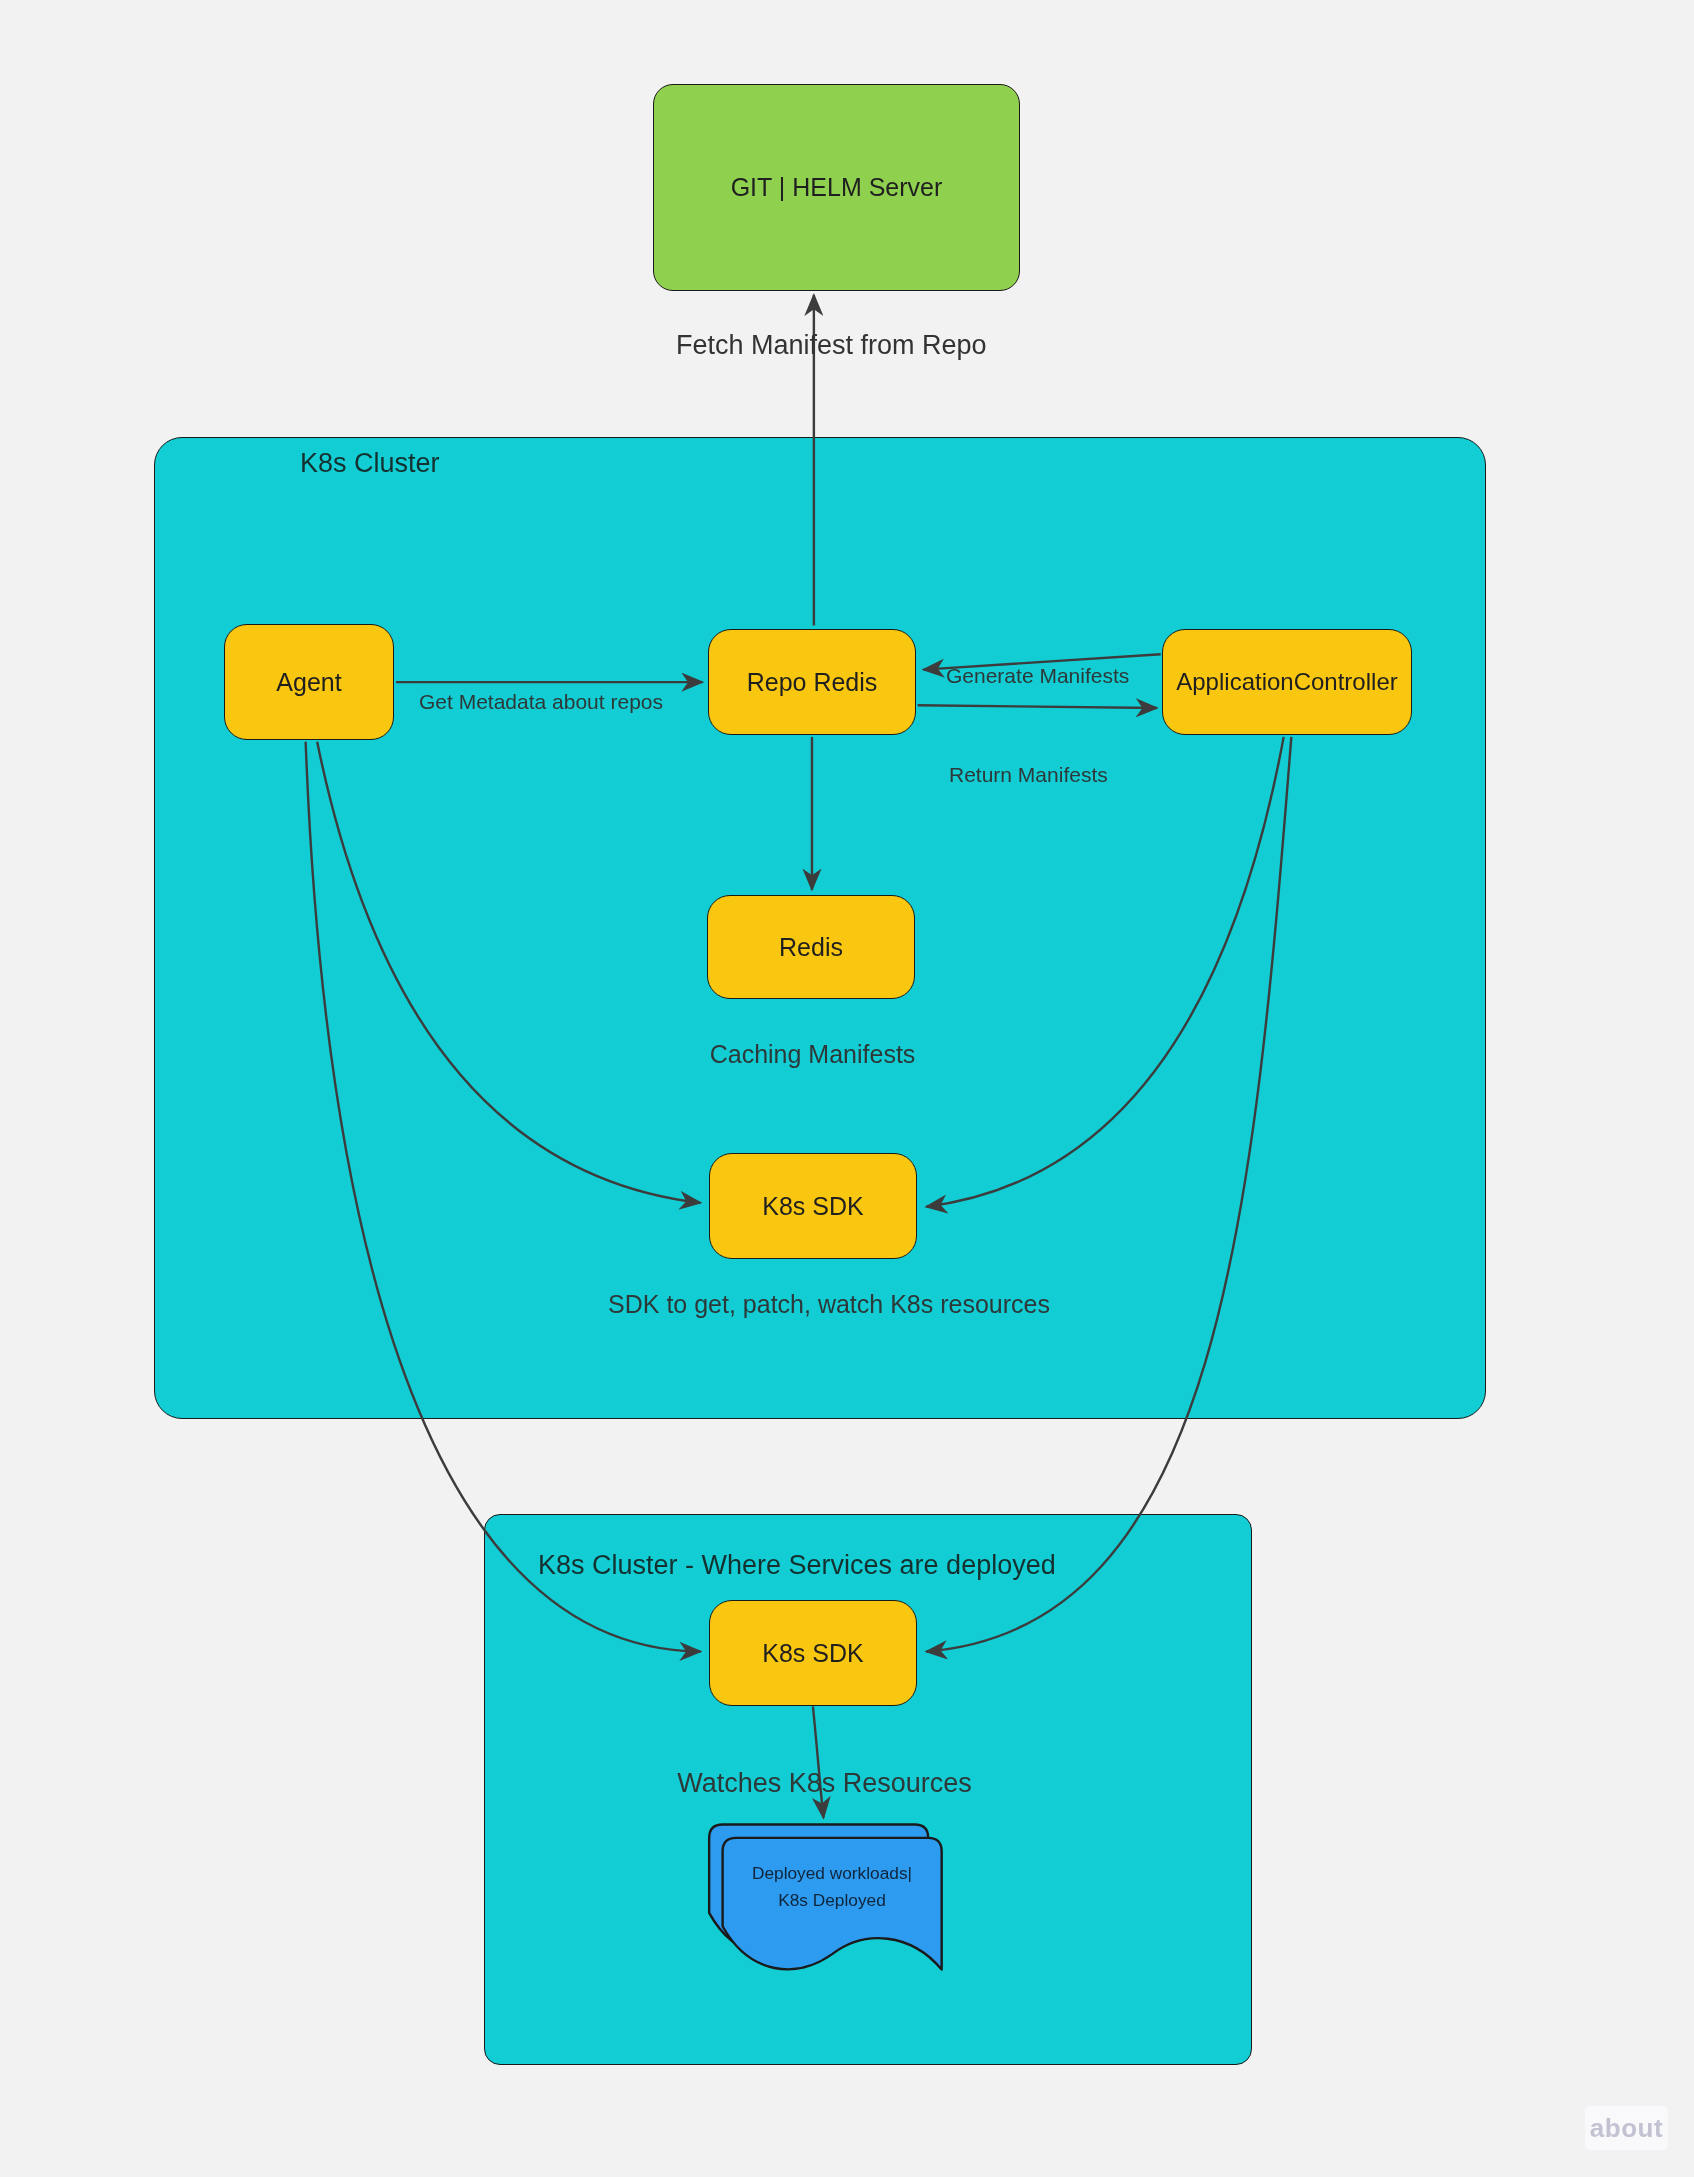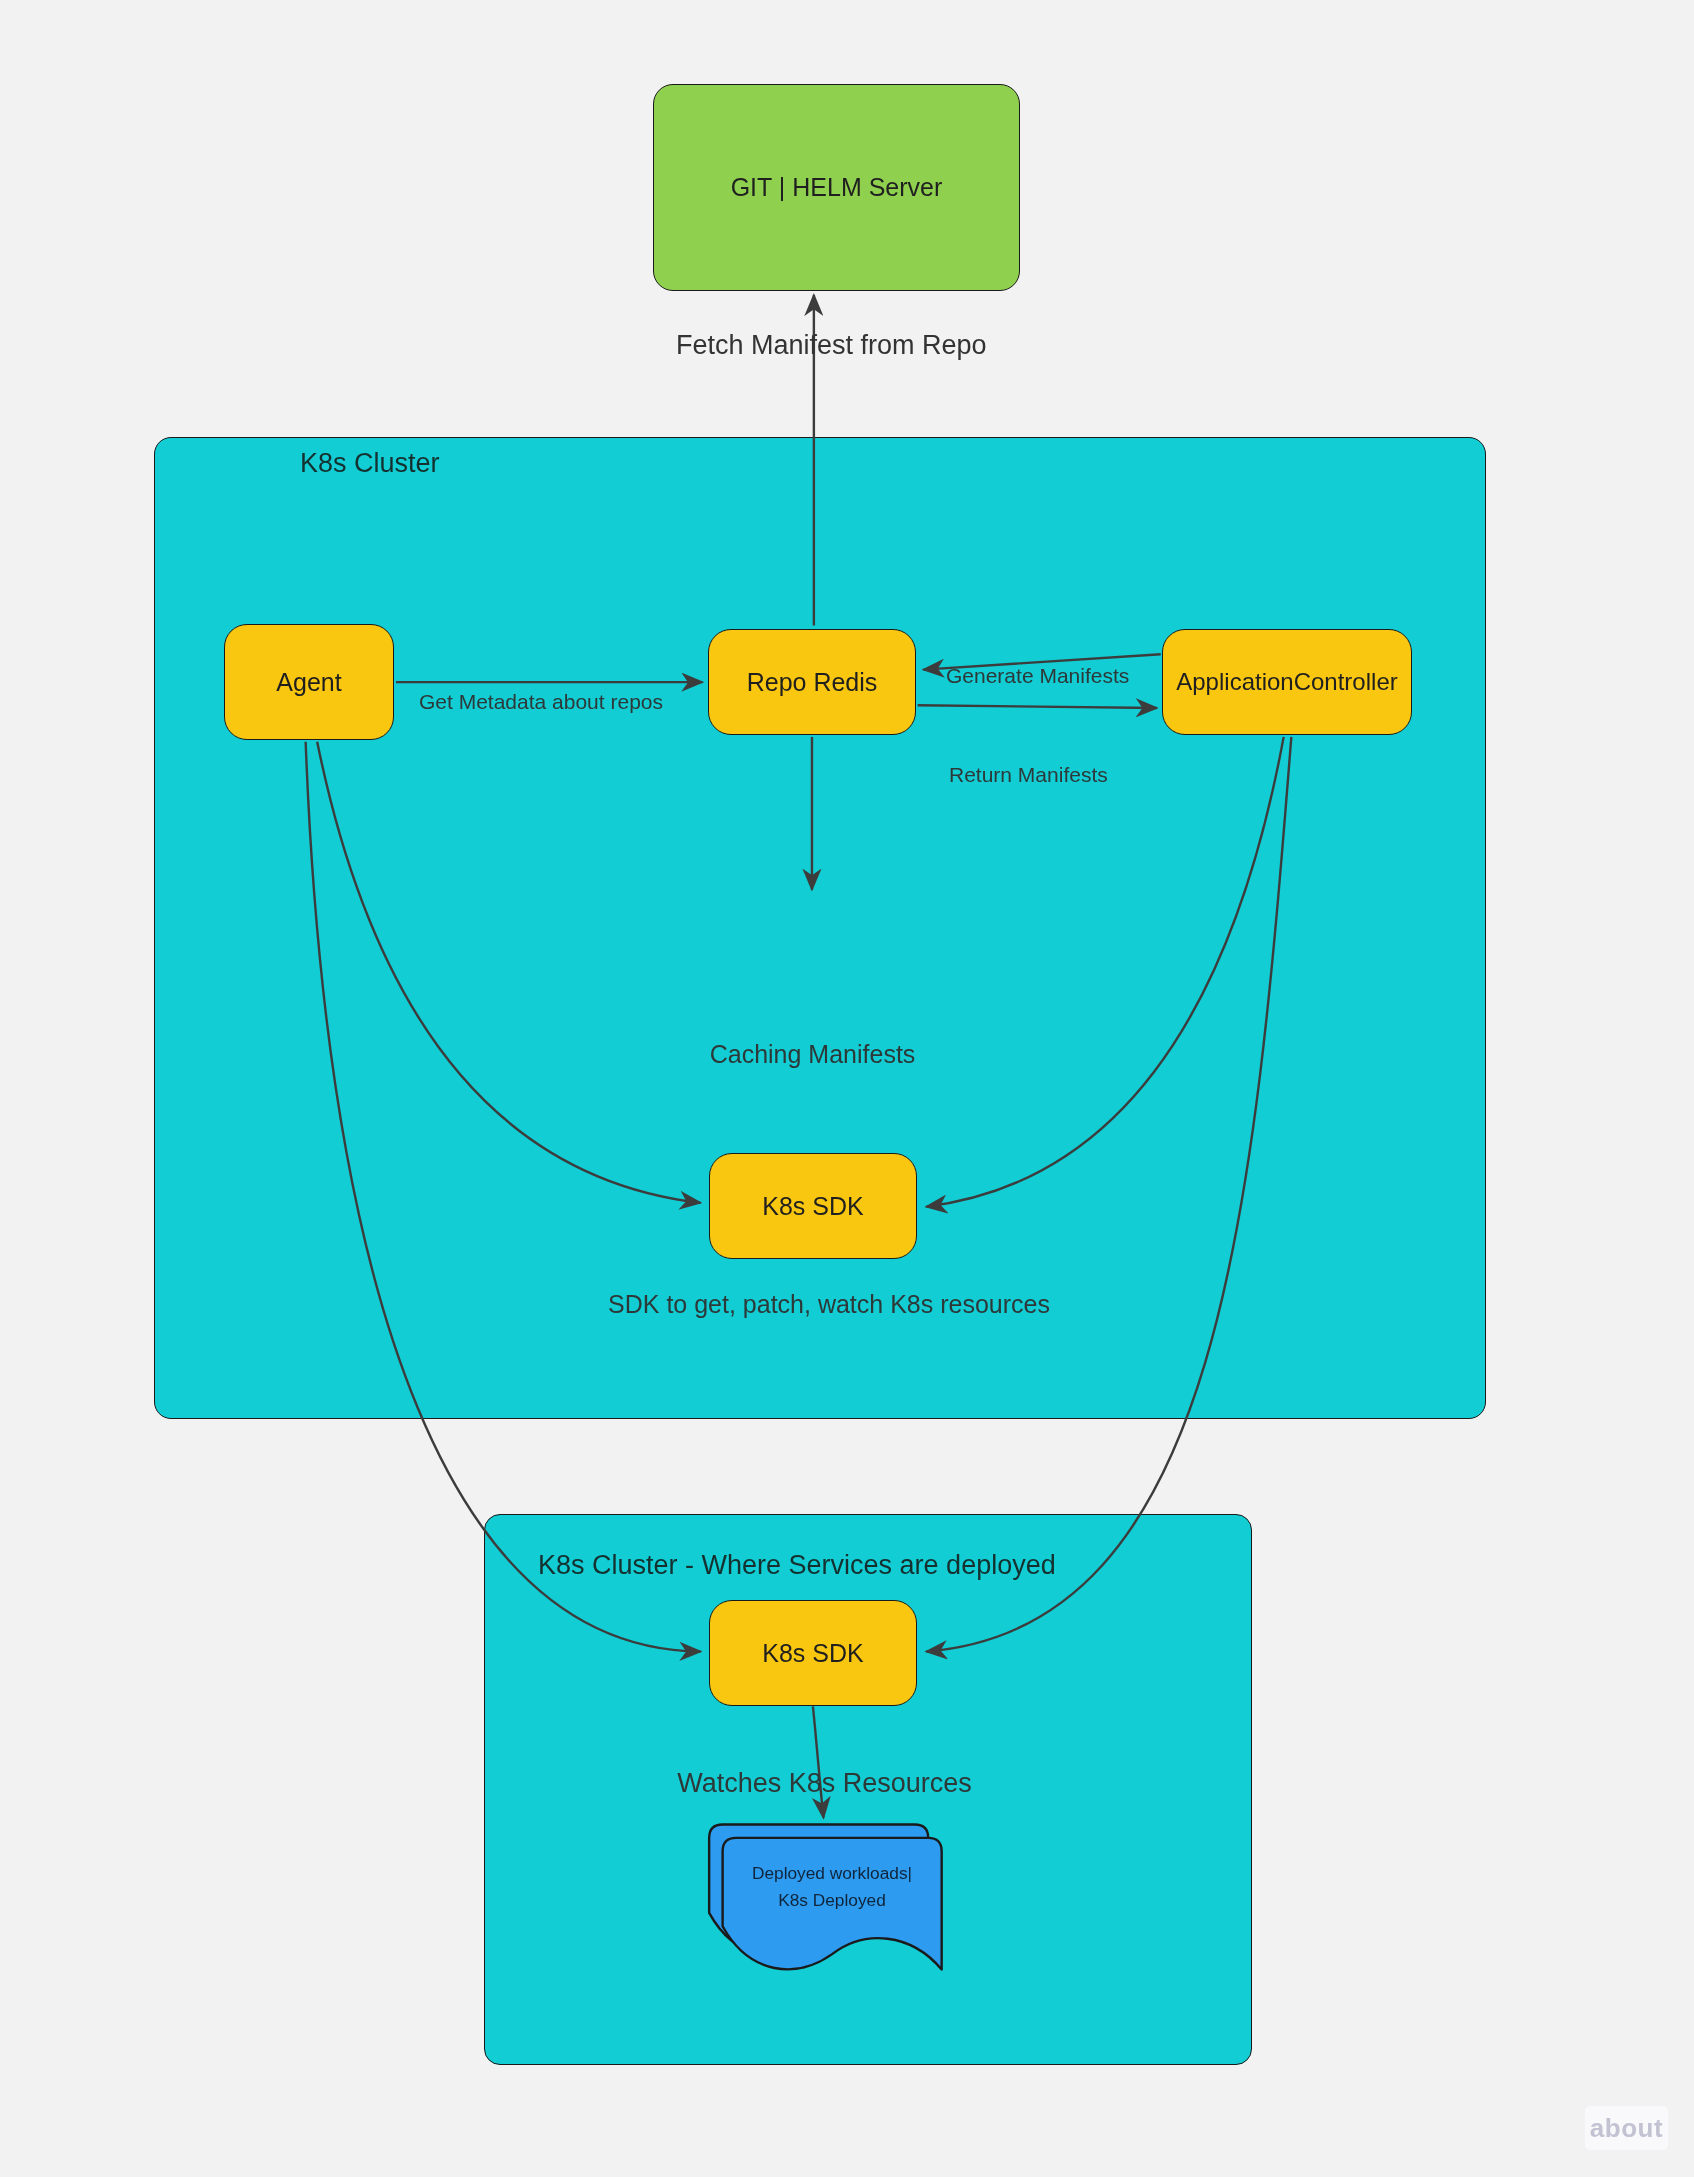--- a/index.html
+++ b/index.html
@@ -9,21 +9,21 @@
   }
   html,body{margin:0;padding:0;background:var(--bg);}
   .canvas{
     position:relative;width:1695px;height:2178px;overflow:hidden;
     font-family:"Liberation Sans",sans-serif;background:var(--bg);
   }
   .cluster{
     position:absolute;background:var(--cyan);border:1.9px solid var(--stroke);
     box-sizing:border-box;
   }
-  .cluster1{left:154px;top:437px;width:1332px;height:982px;border-radius:17px;text-decoration:underline;}
+  .cluster1{left:154px;top:437px;width:1332px;height:982px;border-radius:28px;text-decoration:underline;}
   .cluster2{left:460px;top:1514px;width:768px;height:551px;border-radius:16px;margin-left:24px;}
   .cluster-title{
     position:absolute;font-size:27px;color:#14302f;white-space:nowrap;
   }
   .edges{position:absolute;left:0;top:0;width:1695px;height:2178px;}
   .edges path.connector{fill:none;stroke:var(--connector);stroke-width:2.5px;}
   .edges path.docshape{fill:var(--blue);stroke:var(--stroke);stroke-width:2.5px;stroke-linejoin:round;}
   .node{
     position:absolute;background:var(--yellow);border:1.9px solid var(--stroke);
     border-radius:23px;box-sizing:border-box;display:flex;align-items:center;
@@ -92,20 +92,23 @@
   </div>
 
   <div class="node" style="left:708px;top:629px;width:208px;height:106px">
     <span>Repo Redis</span>
   </div>
 
   <div class="node" style="left:1162px;top:629px;width:250px;height:106px;font-size:24px">
     <span>ApplicationController</span>
   </div>
 
+  <div class="node" style="left:707px;top:895px;width:208px;height:104px">
+    <span>Redis</span>
+  </div>
 
   <div class="node" style="left:709px;top:1153px;width:208px;height:106px">
     <span>K8s SDK</span>
   </div>
 
   <div class="node" style="left:709px;top:1600px;width:208px;height:106px">
     <span>K8s SDK</span>
   </div>
 
   <div class="doc-text">

